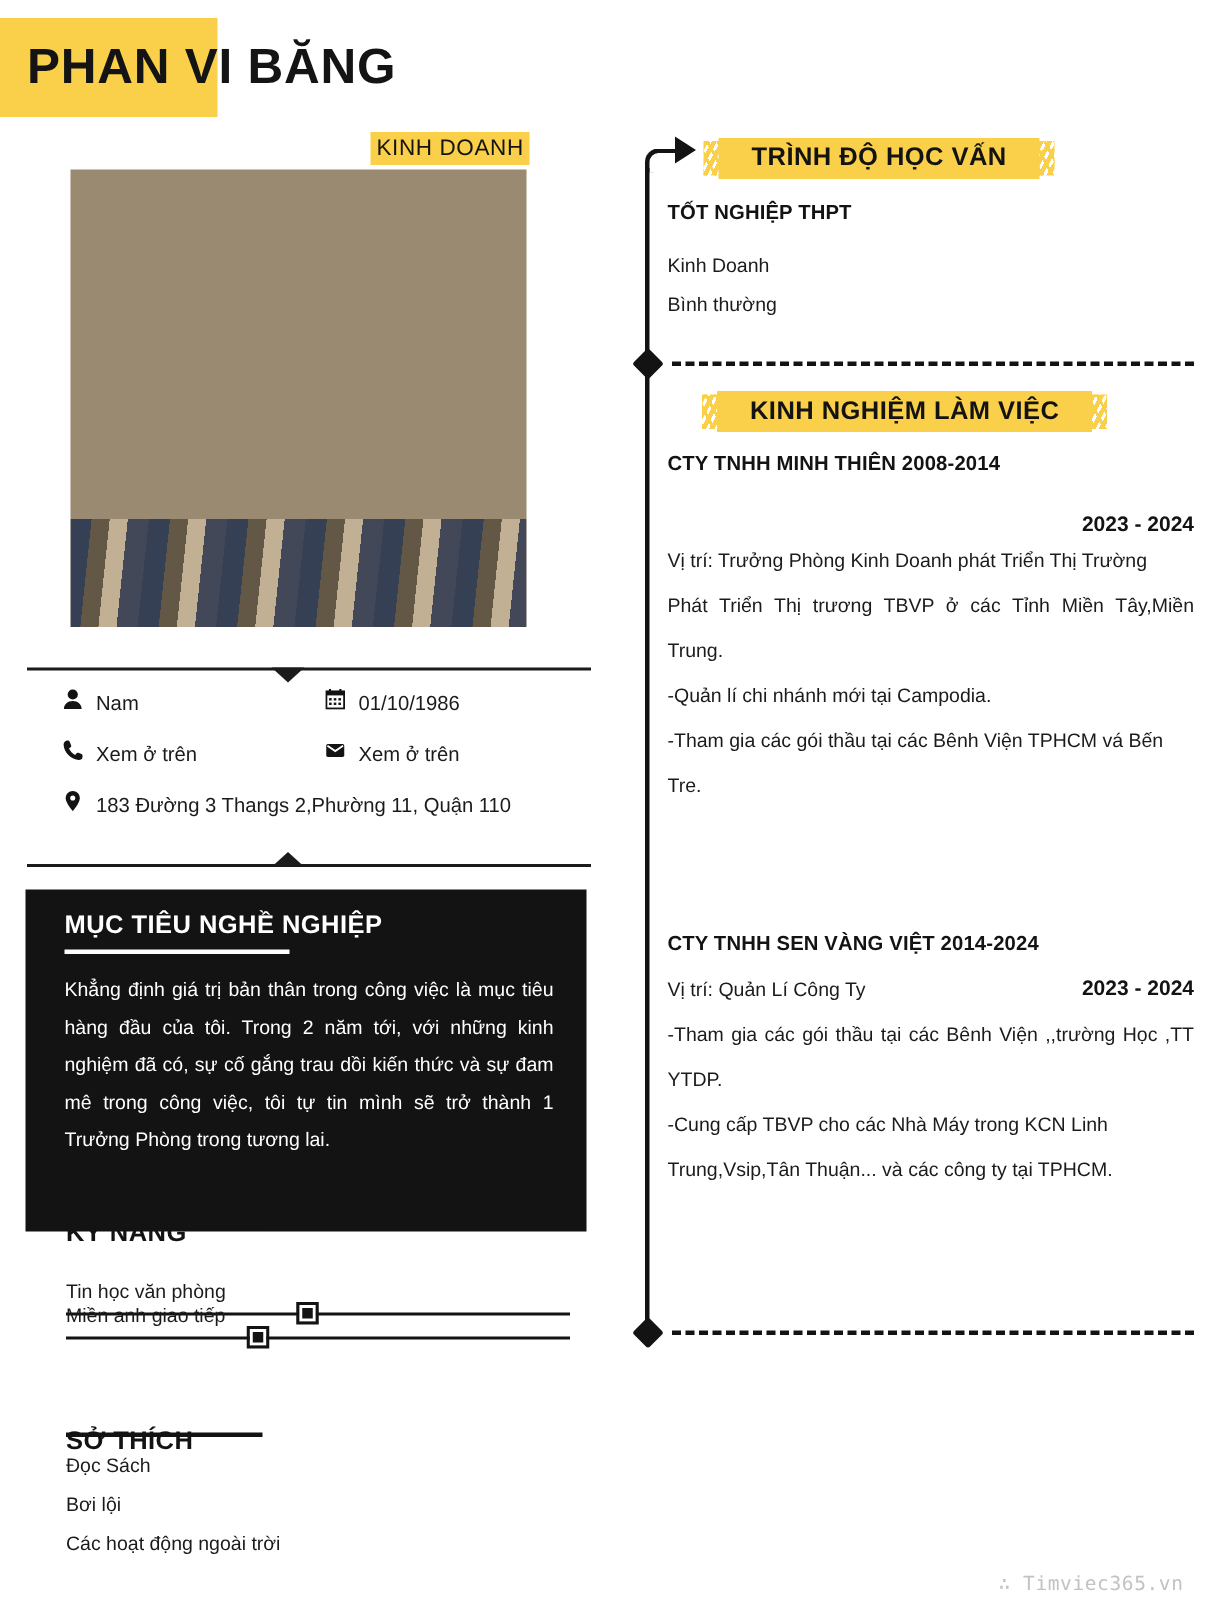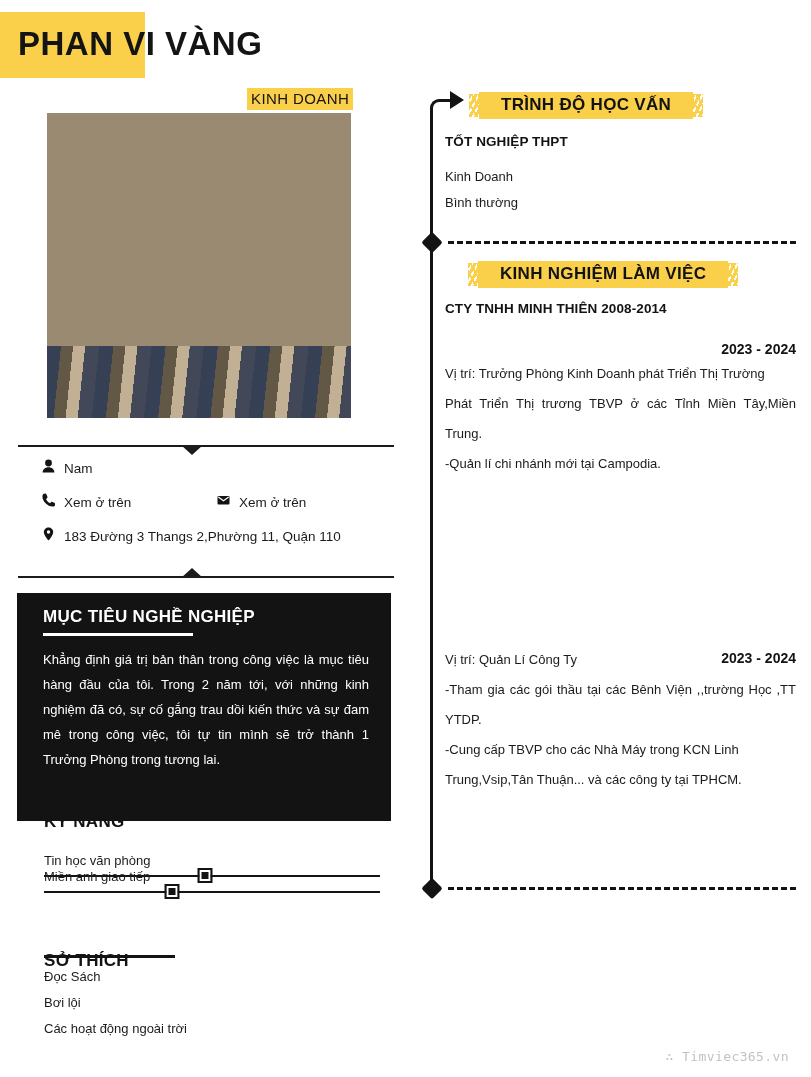--- a/index.html
+++ b/index.html
@@ -302,41 +302,58 @@
     font-size: 13px;
     color: #c2c2c2;
     letter-spacing: 0.4px;
     white-space: nowrap;
   }
 </style>
 </head>
 <body>
 
 <div class="name-header"></div>
-<div class="name-text">PHAN VI VÀNG</div>
+<div class="name-text">PHAN VI BĂNG</div>
 <div class="job-badge">KINH DOANH</div>
 
 <div class="left-col">
 
   <div class="photo"></div>
 
   <div class="div-line" style="top:445px;"></div>
   <div class="tri tri-down" style="left:181px; top:445px;"></div>
 
   <div class="contact-block">
 
     <div class="contact-row">
       <div class="c-item">
         <span class="c-ico">
           <svg width="13" height="14" viewBox="0 0 13 14">
               <circle cx="6.5" cy="4" r="3.4" fill="#131313"></circle>
               <path d="M0.6 13.6c0-3.1 2.6-5.3 5.9-5.3s5.9 2.2 5.9 5.3z" fill="#131313"></path>
             </svg>
         </span>
         <span class="c-txt">Nam</span>
+      </div>
+      <div class="c-item">
+        <span class="c-ico">
+          <svg width="13" height="14" viewBox="0 0 13 14">
+              <rect x="0.5" y="2" width="12" height="11.4" fill="none" stroke="#131313" stroke-width="1.4"></rect>
+              <rect x="0.5" y="2" width="12" height="2.6" fill="#131313"></rect>
+              <rect x="2.3" y="0.3" width="1.4" height="2.6" fill="#131313"></rect>
+              <rect x="9.2" y="0.3" width="1.4" height="2.6" fill="#131313"></rect>
+              <rect x="2.4" y="6.4" width="1.7" height="1.6" fill="#131313"></rect>
+              <rect x="5.5" y="6.4" width="1.7" height="1.6" fill="#131313"></rect>
+              <rect x="8.6" y="6.4" width="1.7" height="1.6" fill="#131313"></rect>
+              <rect x="2.4" y="9.4" width="1.7" height="1.6" fill="#131313"></rect>
+              <rect x="5.5" y="9.4" width="1.7" height="1.6" fill="#131313"></rect>
+              <rect x="8.6" y="9.4" width="1.7" height="1.6" fill="#131313"></rect>
+            </svg>
+        </span>
+        <span class="c-txt">01/10/1986</span>
       </div>
     </div>
 
     <div class="contact-row">
       <div class="c-item">
         <span class="c-ico">
           <svg width="13" height="14" viewBox="0 0 13 14">
               <path d="M3.2 0.6c0.7 0 1.1 0.4 1.4 1.2l0.8 2c0.2 0.6 0.1 1-0.4 1.4L4 6c0.9 2 2.2 3.4 4.1 4.3l0.8-1c0.4-0.5 0.8-0.6 1.4-0.4l2 0.8c0.7 0.3 1.1 0.7 1.1 1.4 0 1.6-1.5 2.5-2.8 2.5C5.5 13.6 0.4 8.3 0.4 3.3 0.4 2 1.5 0.6 3.2 0.6z" fill="#131313"></path>
             </svg>
         </span>
@@ -417,22 +434,24 @@
   <div class="tl-dash" style="top:241px;"></div>
 
   <div class="banner" style="left:66px; top:259px;">KINH NGHIỆM LÀM VIỆC</div>
 
   <div class="r-sub" style="left:33px; top:301px;">CTY TNHH MINH THIÊN  2008-2014</div>
   <div class="r-date" style="top:341px;">2023 - 2024</div>
   <div class="r-body" style="top:359px;">
     <p>Vị trí: Trưởng Phòng Kinh Doanh phát Triển Thị Trường</p>
     <p>Phát Triển Thị trương TBVP ở các   Tỉnh Miền Tây,Miền Trung.</p>
     <p>-Quản lí chi nhánh mới tại Campodia.</p>
-  </div>
-
+    <p>-Tham gia các gói thầu tại các Bênh Viện TPHCM vá Bến Tre.</p>
+  </div>
+
+  <div class="r-sub" style="left:33px; top:621px;">CTY TNHH SEN VÀNG VIỆT  2014-2024</div>
   <div class="r-date" style="top:650px;">2023 - 2024</div>
   <div class="r-body" style="top:645px;">
     <p>Vị trí: Quản Lí Công Ty</p>
     <p>-Tham gia các gói thầu tại các Bênh  Viện  ,,trường Học ,TT YTDP.</p>
     <p>-Cung cấp TBVP cho các Nhà Máy trong KCN Linh Trung,Vsip,Tân Thuận... và các công ty tại TPHCM.</p>
   </div>
 
   <div class="tl-diamond" style="top:881px;"></div>
   <div class="tl-dash" style="top:887px;"></div>
 

